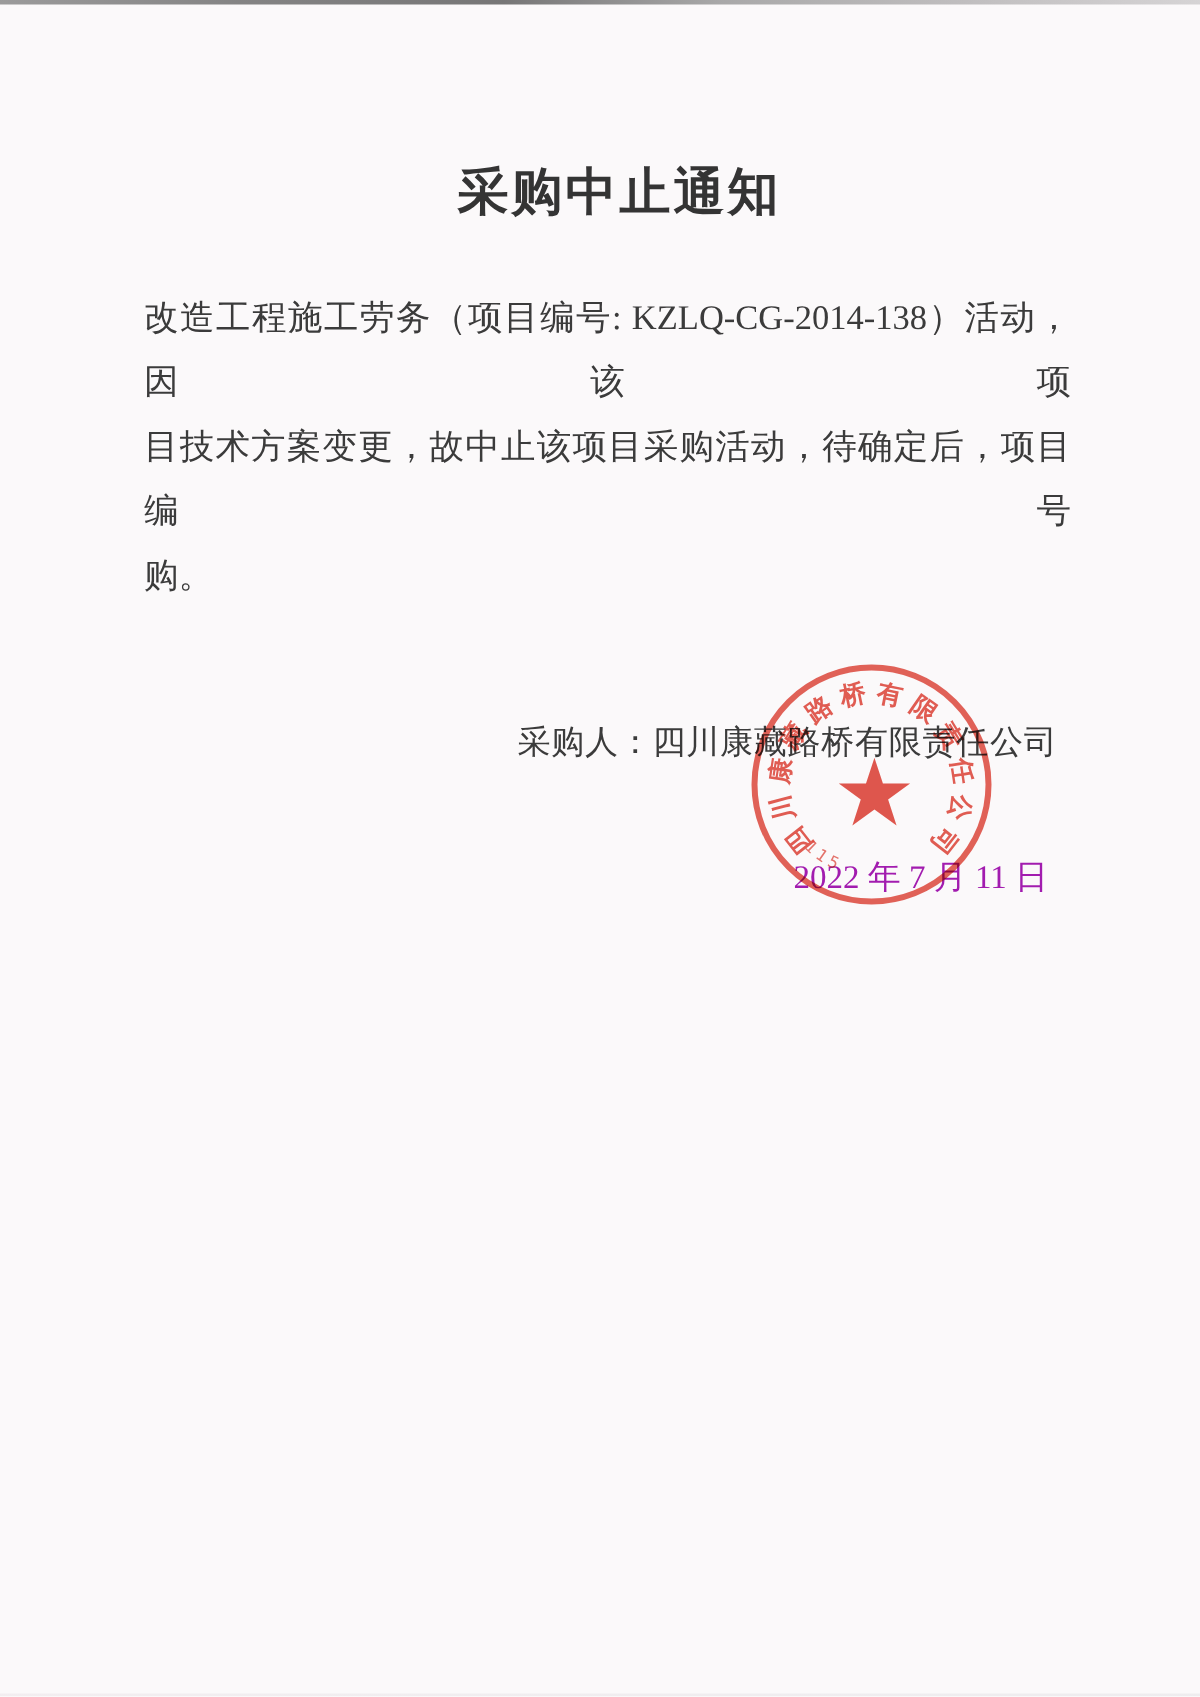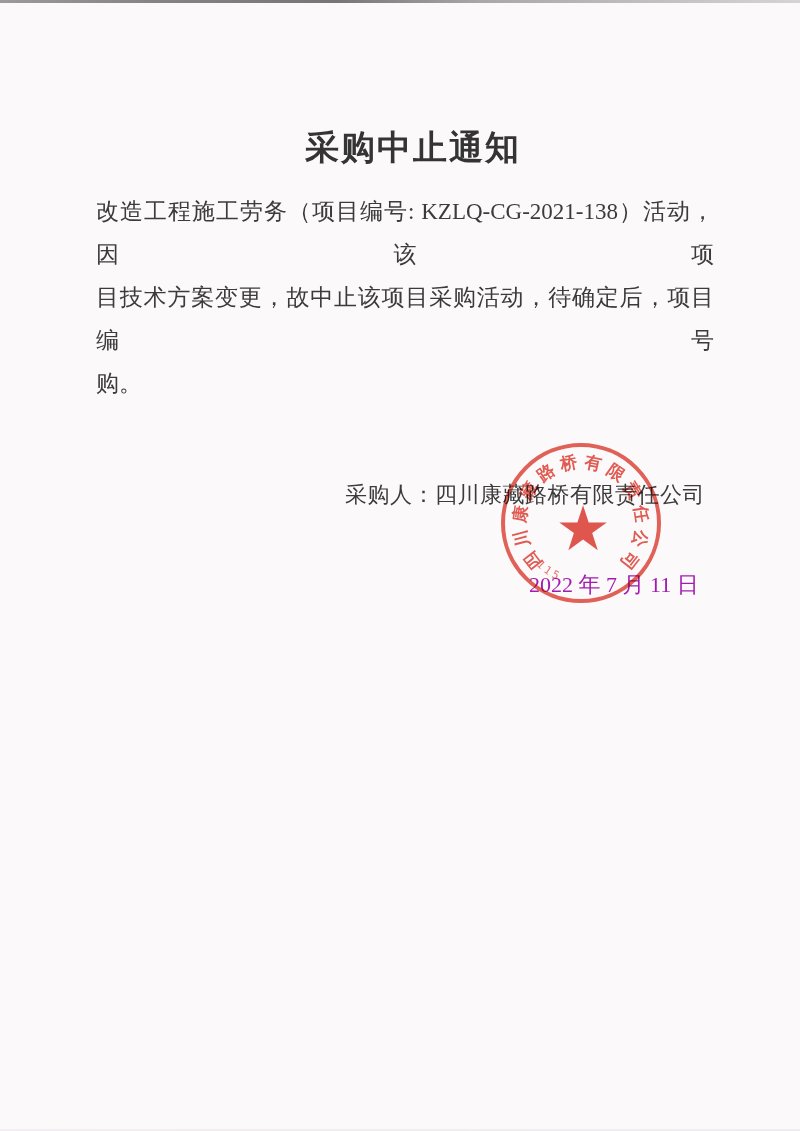--- a/index.html
+++ b/index.html
@@ -21,21 +21,20 @@
     background: linear-gradient(to right, #efe9ec, #e9e7ea);
     opacity: 0.7;
   }
   .doc-title {
     position: absolute; top: 105px; left: 0; width: 100%;
     padding-left: 26px; box-sizing: border-box;
     text-align: center;
     font-size: 34px; font-weight: 700;
     letter-spacing: 2px;
     color: #343434;
-    margin-top: 20px;
   }
   .content {
     position: absolute; left: 96px; top: 190px; width: 618px;
     font-size: 23px; line-height: 43px;
     color: #3b3b3b;
   }
   .salutation { text-align: left; }
   .body-line { text-align: justify; text-align-last: justify; }
   .body-line.indent { text-indent: 46px; }
   .body-line.last { text-align: left; text-align-last: left; }
@@ -85,21 +84,21 @@
   }
 </style>
 </head>
 <body style="background: rgb(251, 249, 250); color: rgb(59, 59, 59);">
 
 <div class="scan-edge-top"></div>
 
 <div class="doc-title">采购中止通知</div>
 
 <div class="content">
-  <div class="body-line">改造工程施工劳务（项目编号: KZLQ-CG-2021-138）活动，因该项</div>
+  <div class="body-line">改造工程施工劳务（项目编号: KZLQ-CG-2014-138）活动，因该项</div>
   <div class="body-line">目技术方案变更，故中止该项目采购活动，待确定后，项目编号</div>
   <div class="body-line last">购。</div>
 </div>
 
 <div class="sig-purchaser"><span>采购人：</span><span>四川康藏路桥有限责任公司</span></div>
 
 <div class="sig-date">2022 年 7 月 11 日</div>
 
 <div class="stamp" style="color: rgb(221, 55, 43);">
   <div class="stamp-ring"></div>

